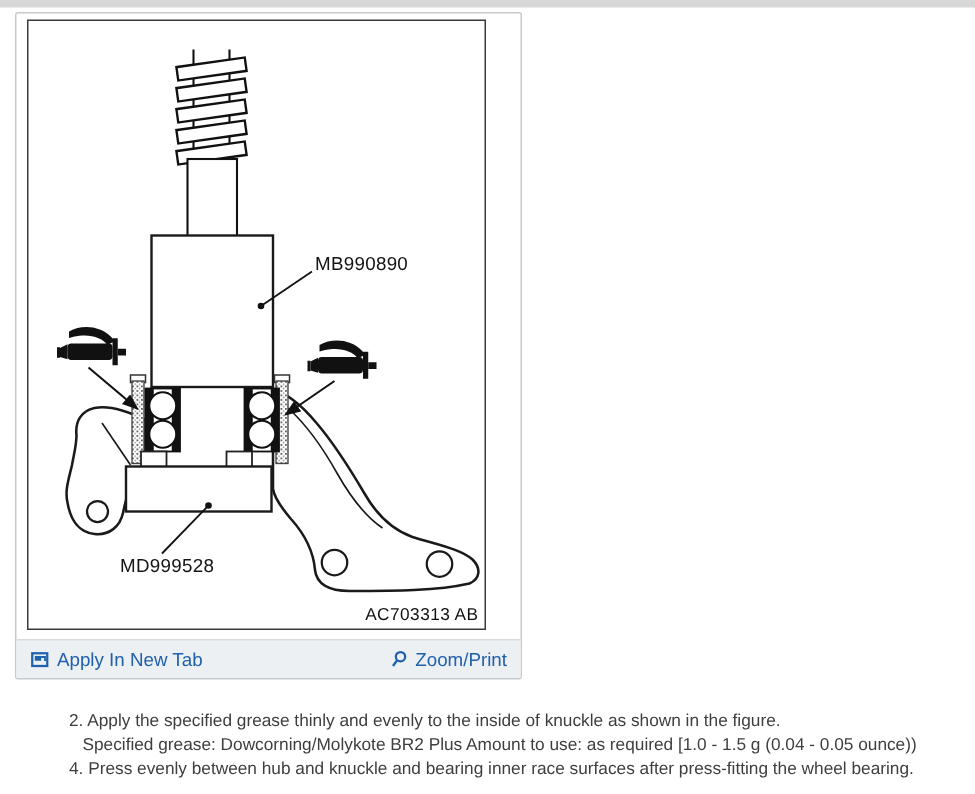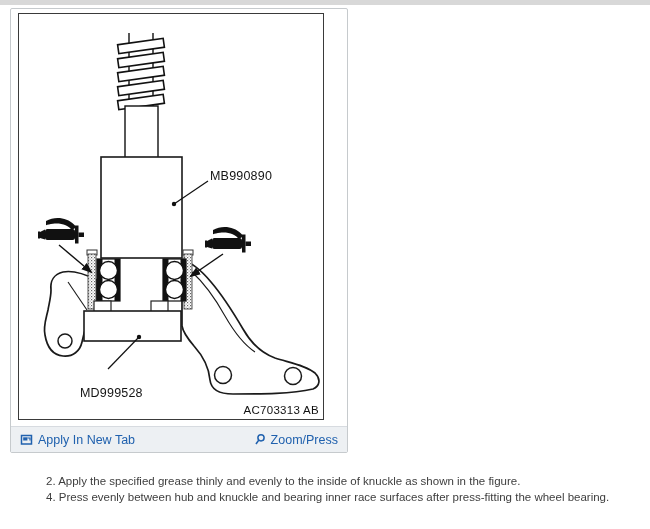--- a/index.html
+++ b/index.html
@@ -14,21 +14,21 @@
   }
   .diagram-box{
     position:absolute;left:7px;top:4px;width:306px;height:407px;
     border:1px solid #3a3a3a;background:#fff;box-sizing:border-box;
   }
   .diagram-box svg{position:absolute;left:0;top:0;}
   .tool-label{
     position:absolute;font-size:12.5px;color:#141414;letter-spacing:0.2px;white-space:nowrap;
   }
   .label-upper{left:191px;top:155px;}
-  .label-lower{left:61px;top:356px;margin-top:16px;}
+  .label-lower{left:61px;top:356px;}
   .fig-code{
     position:absolute;right:4px;top:390px;font-weight:normal;font-size:11.5px;
     color:#111;letter-spacing:0.3px;white-space:nowrap;
   }
   .footer-bar{
     position:absolute;left:0;right:0;bottom:0;height:26px;background:#edf0f3;
     border-top:1px solid #d7dbe0;display:flex;align-items:center;
     justify-content:space-between;padding:0 9px;box-sizing:border-box;
   }
   .link{
@@ -171,21 +171,22 @@
         <rect x="3.2" y="4.3" width="4.2" height="3.2" fill="#2061ae"></rect>
         <path d="M7.4,5 L10,5 L10,7.6" fill="none" stroke="#2061ae" stroke-width="1.2"></path>
       </svg>
       <span>Apply In New Tab</span>
     </span>
     <span class="link">
       <svg width="12" height="13" viewBox="0 0 12 13">
         <circle cx="7" cy="4.8" r="3.1" fill="none" stroke="#2061ae" stroke-width="1.5"></circle>
         <line x1="4.8" y1="7.1" x2="2" y2="11" stroke="#2061ae" stroke-width="1.6"></line>
       </svg>
-      <span>Zoom/Press</span>
+      <span>Zoom/Print</span>
     </span>
   </div>
 </div>
 
 <div class="instructions">
   <div class="instr-line">2. Apply the specified grease thinly and evenly to the inside of knuckle as shown in the figure.</div>
+  <div class="instr-line indent">Specified grease: Dowcorning/Molykote BR2 Plus Amount to use: as required [1.0 - 1.5 g (0.04 - 0.05 ounce))</div>
   <div class="instr-line">4. Press evenly between hub and knuckle and bearing inner race surfaces after press-fitting the wheel bearing.</div>
 </div>
 
 </body></html>

